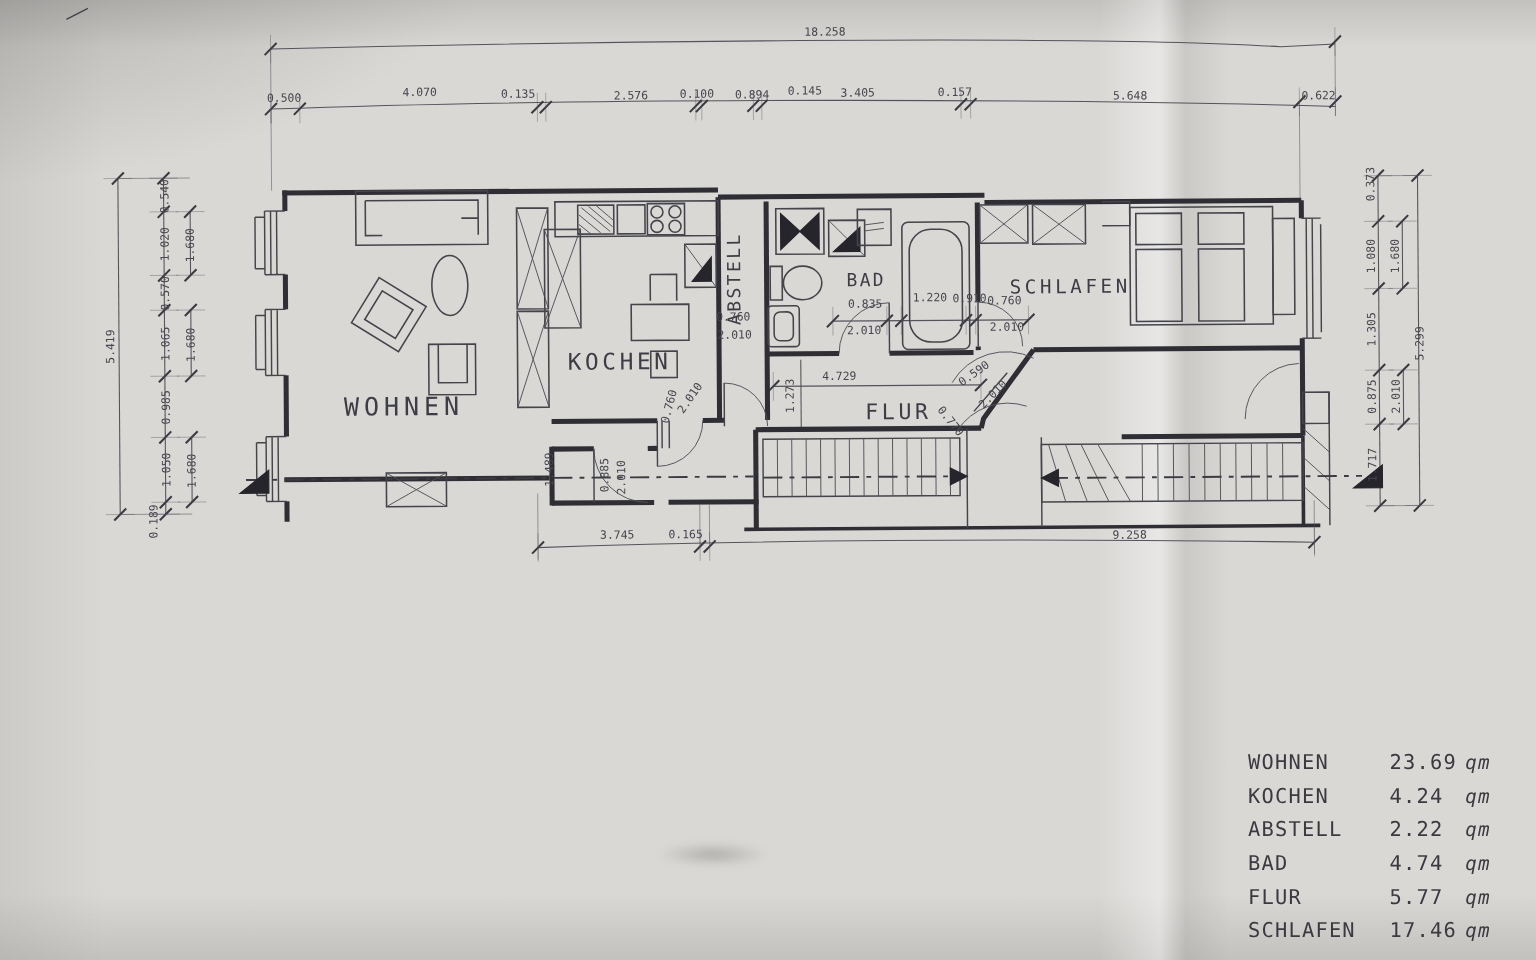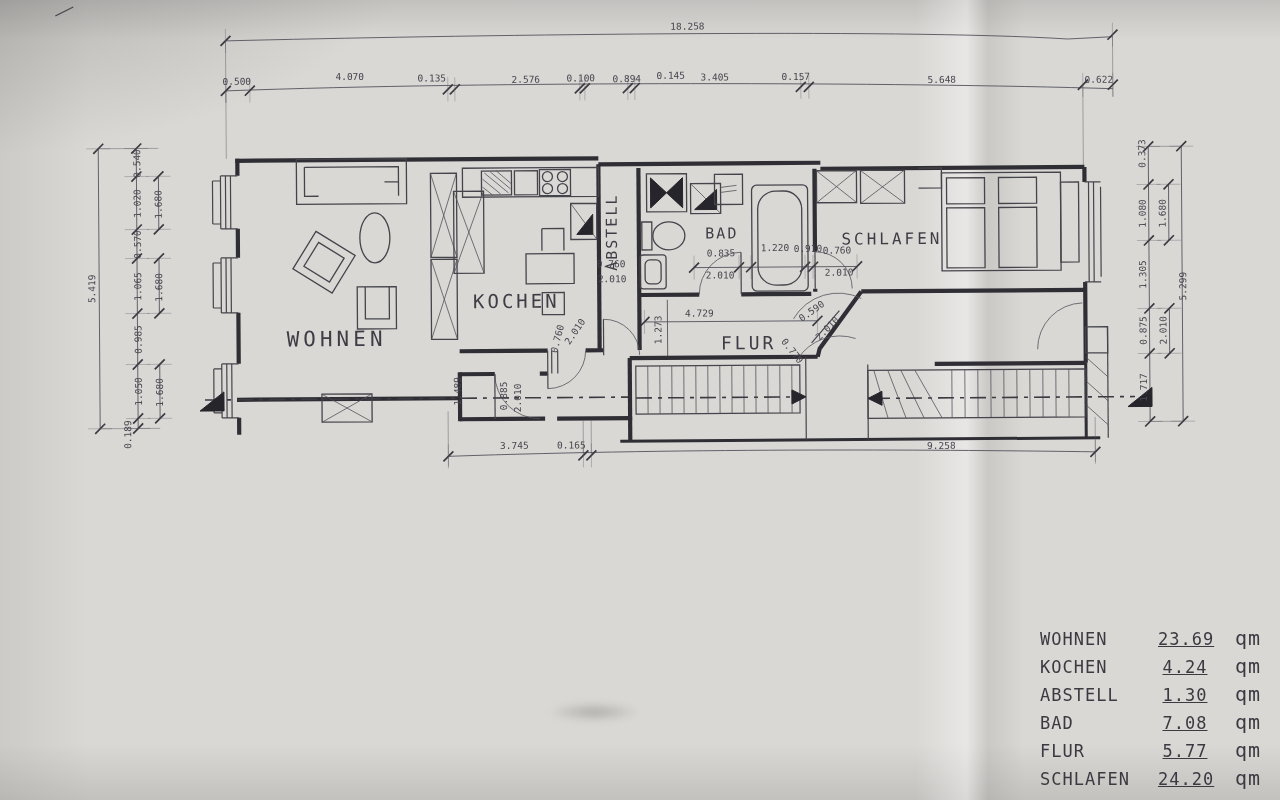--- a/index.html
+++ b/index.html
@@ -25,22 +25,22 @@
   .furn{stroke:#45444b;stroke-width:1.3;fill:none;}
   .dim{stroke:#55545c;stroke-width:0.9;fill:none;}
   .blackfill{fill:#26252b;stroke:#26252b;}
   .dashdot{stroke:#3c3b42;stroke-width:1.6;fill:none;stroke-dasharray:16 6 4 6;}
   .areaTable{
     position:absolute;left:1040px;top:626px;color:#3b3a41;
     font-size:17px;letter-spacing:1px;
   }
   .areaTable .row{display:flex;align-items:baseline;height:28px;}
   .areaTable .nm{width:118px;}
-  .areaTable .val{width:54px;text-align:center;text-decoration:underline;}
-  .areaTable .unit{margin-left:23px;font-size:20px;}
+  .areaTable .val{width:54px;text-align:left;}
+  .areaTable .unit{margin-left:9px;font-size:16px;font-style:italic;}
 </style>
 </head>
 <body>
 
 <div class="sheet">
   <div class="smudge"></div>
 
   <svg width="1280" height="800" viewBox="0 0 1280 800">
     <g transform="rotate(-0.4 640 400)">
 
@@ -421,32 +421,32 @@
       <span class="val">23.69</span>
       <span class="unit">qm</span>
     </div>
     <div class="row">
       <span class="nm">KOCHEN</span>
       <span class="val">4.24</span>
       <span class="unit">qm</span>
     </div>
     <div class="row">
       <span class="nm">ABSTELL</span>
-      <span class="val">1.30</span>
+      <span class="val">2.22</span>
       <span class="unit">qm</span>
     </div>
     <div class="row">
       <span class="nm">BAD</span>
-      <span class="val">7.08</span>
+      <span class="val">4.74</span>
       <span class="unit">qm</span>
     </div>
     <div class="row">
       <span class="nm">FLUR</span>
       <span class="val">5.77</span>
       <span class="unit">qm</span>
     </div>
     <div class="row">
       <span class="nm">SCHLAFEN</span>
-      <span class="val">24.20</span>
+      <span class="val">17.46</span>
       <span class="unit">qm</span>
     </div>
   </div>
 </div>
 
 </body></html>

